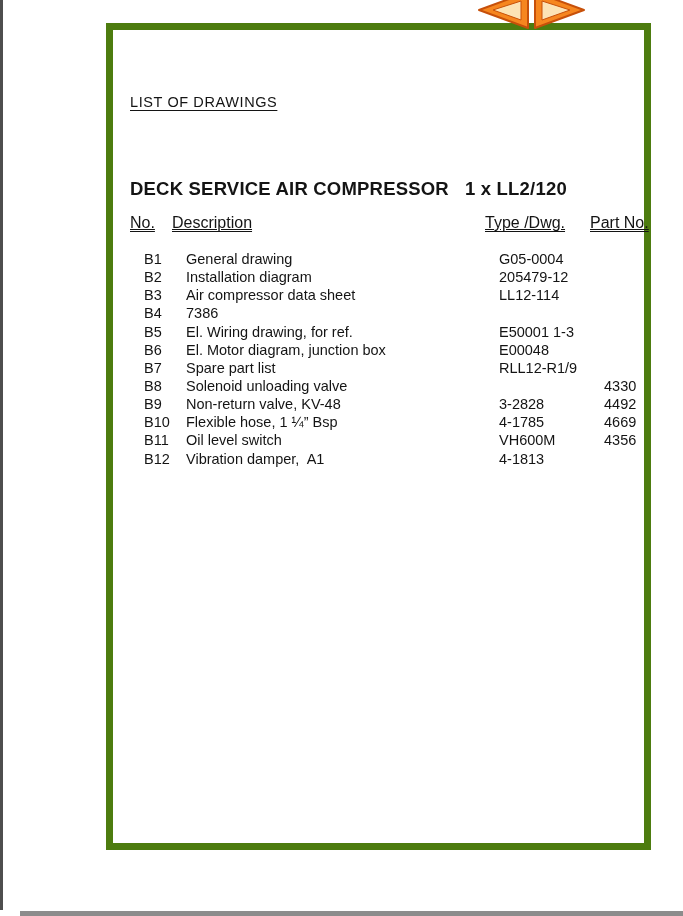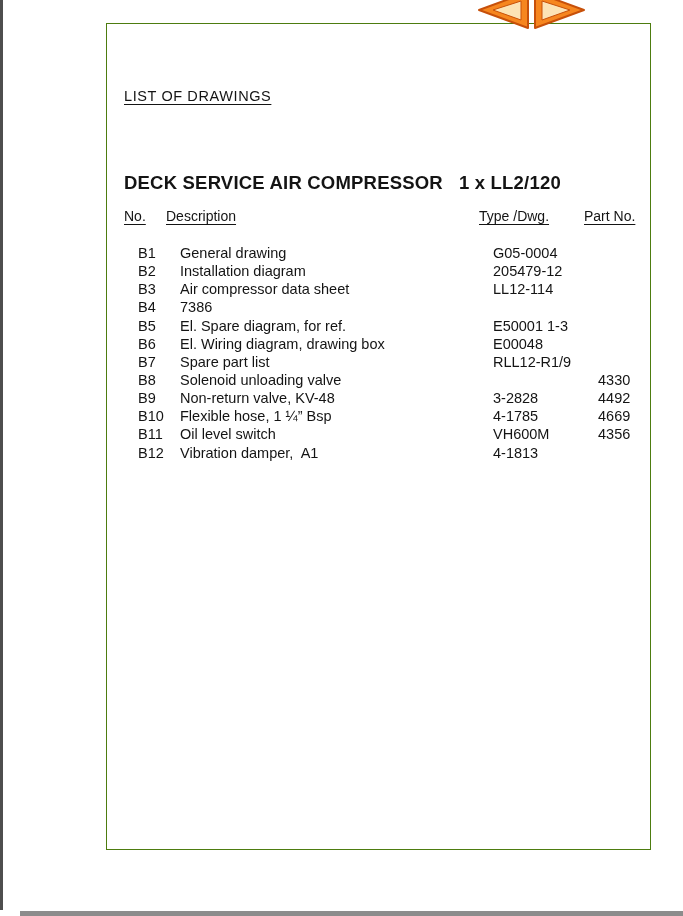--- a/index.html
+++ b/index.html
@@ -22,21 +22,21 @@
     position: absolute;
     left: 20px; top: 911px;
     width: 663px; height: 5px;
     background: #8c8c8c;
   }
   .page {
     position: absolute;
     left: 106px; top: 23px;
     width: 545px; height: 827px;
     box-sizing: border-box;
-    border: 1px solid #4d7c0f;
+    border: 7px solid #4d7c0f;
     background: #ffffff;
   }
   .nav-arrows {
     position: absolute;
     left: 477px; top: -9px;
     width: 110px; height: 38px;
     z-index: 5;
   }
   .nav-arrows svg { position: absolute; top: 0; cursor: pointer; }
   .nav-prev { left: 0; }
@@ -61,22 +61,23 @@
   .grid-row {
     display: grid;
     grid-template-columns: 42px 313px 105px 1fr;
     padding-left: 17px;
     white-space: pre;
   }
   .table-header {
     position: absolute;
     left: 0; top: 184px;
     width: 100%;
-    font-size: 14px;
+    font-size: 16px;
     line-height: 17px;
+    text-decoration: underline;
   }
   .table-header span {
     justify-self: start;
     text-decoration: underline;
     text-underline-offset: 3px;
   }
   .table-body {
     position: absolute;
     left: 0; top: 220px;
     width: 100%;
@@ -118,22 +119,22 @@
       <span>Description</span>
       <span>Type /Dwg.</span>
       <span>Part No.</span>
     </div>
 
     <div class="table-body">
         <div class="grid-row"><span>B1</span><span>General drawing</span><span>G05-0004</span><span></span></div>
         <div class="grid-row"><span>B2</span><span>Installation diagram</span><span>205479-12</span><span></span></div>
         <div class="grid-row"><span>B3</span><span>Air compressor data sheet</span><span>LL12-114</span><span></span></div>
         <div class="grid-row"><span>B4</span><span>7386</span><span></span></div>
-        <div class="grid-row"><span>B5</span><span>El. Spare diagram, for ref.</span><span>E50001 1-3</span><span></span></div>
-        <div class="grid-row"><span>B6</span><span>El. Wiring diagram, drawing box</span><span>E00048</span><span></span></div>
+        <div class="grid-row"><span>B5</span><span>El. Wiring drawing, for ref.</span><span>E50001 1-3</span><span></span></div>
+        <div class="grid-row"><span>B6</span><span>El. Motor diagram, junction box</span><span>E00048</span><span></span></div>
         <div class="grid-row"><span>B7</span><span>Spare part list</span><span>RLL12-R1/9</span><span></span></div>
         <div class="grid-row"><span>B8</span><span>Solenoid unloading valve</span><span></span><span>4330</span></div>
         <div class="grid-row"><span>B9</span><span>Non-return valve, KV-48</span><span>3-2828</span><span>4492</span></div>
         <div class="grid-row"><span>B10</span><span>Flexible hose, 1 ¼” Bsp</span><span>4-1785</span><span>4669</span></div>
         <div class="grid-row"><span>B11</span><span>Oil level switch</span><span>VH600M</span><span>4356</span></div>
         <div class="grid-row"><span>B12</span><span>Vibration damper,  A1</span><span>4-1813</span><span></span></div>
       </div>
 
   </div>
 </div>

